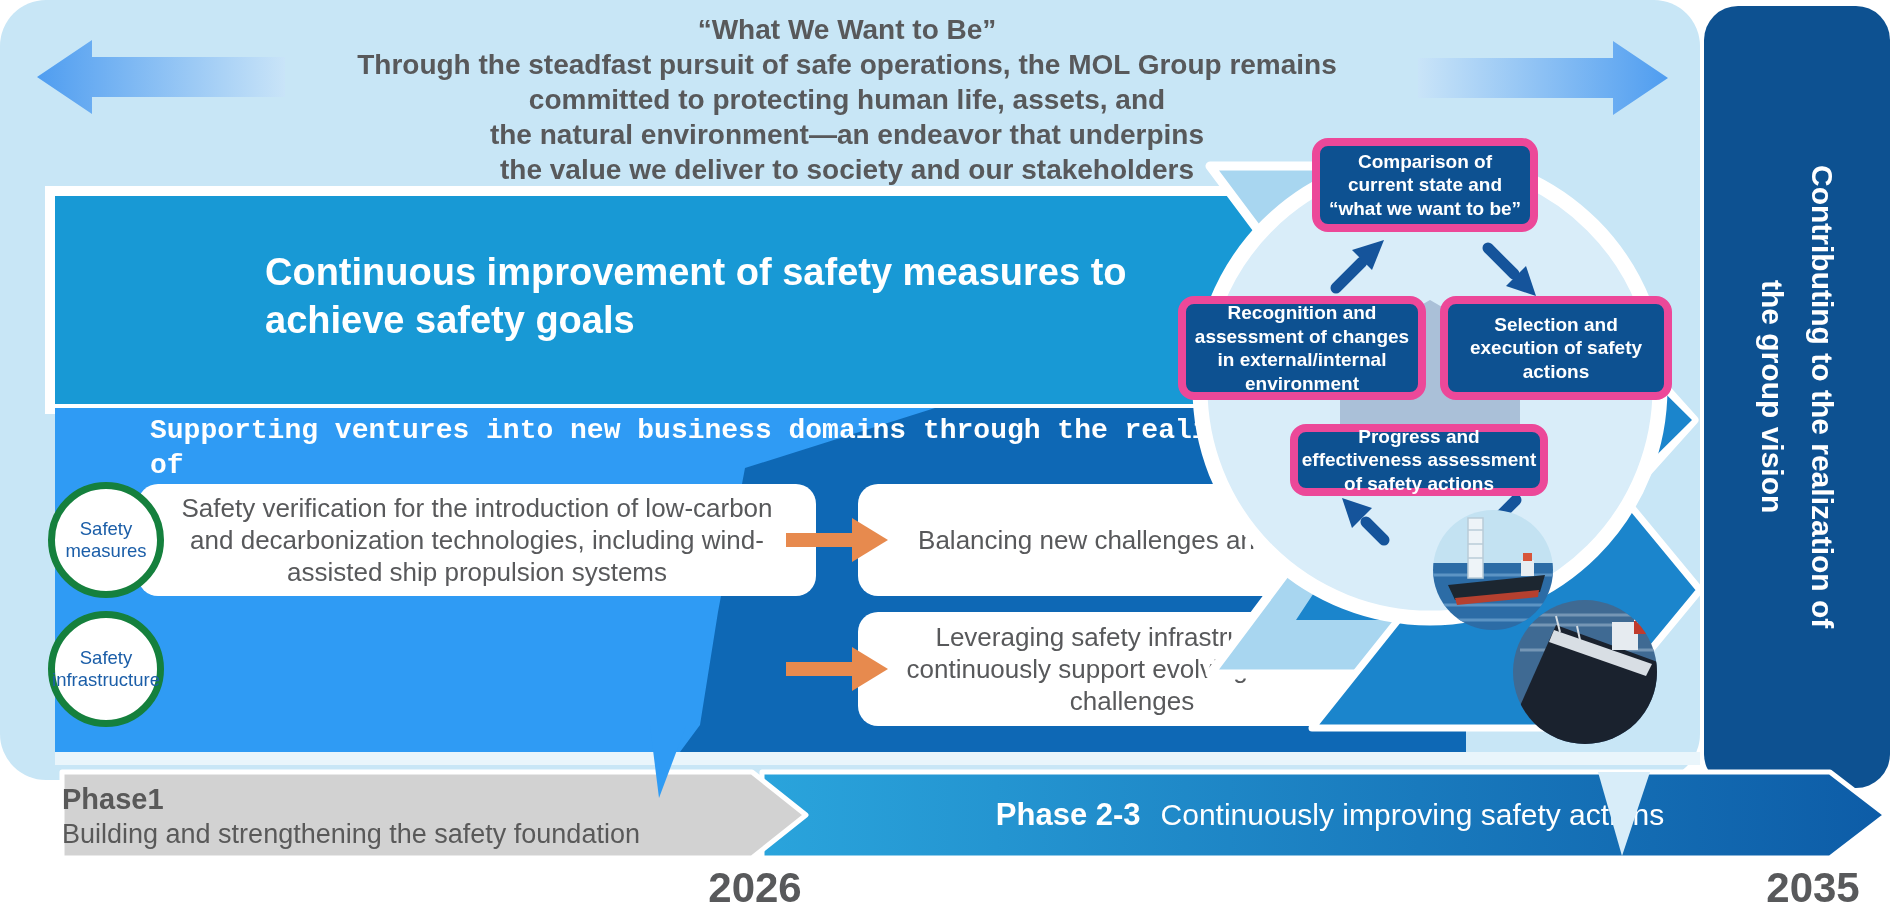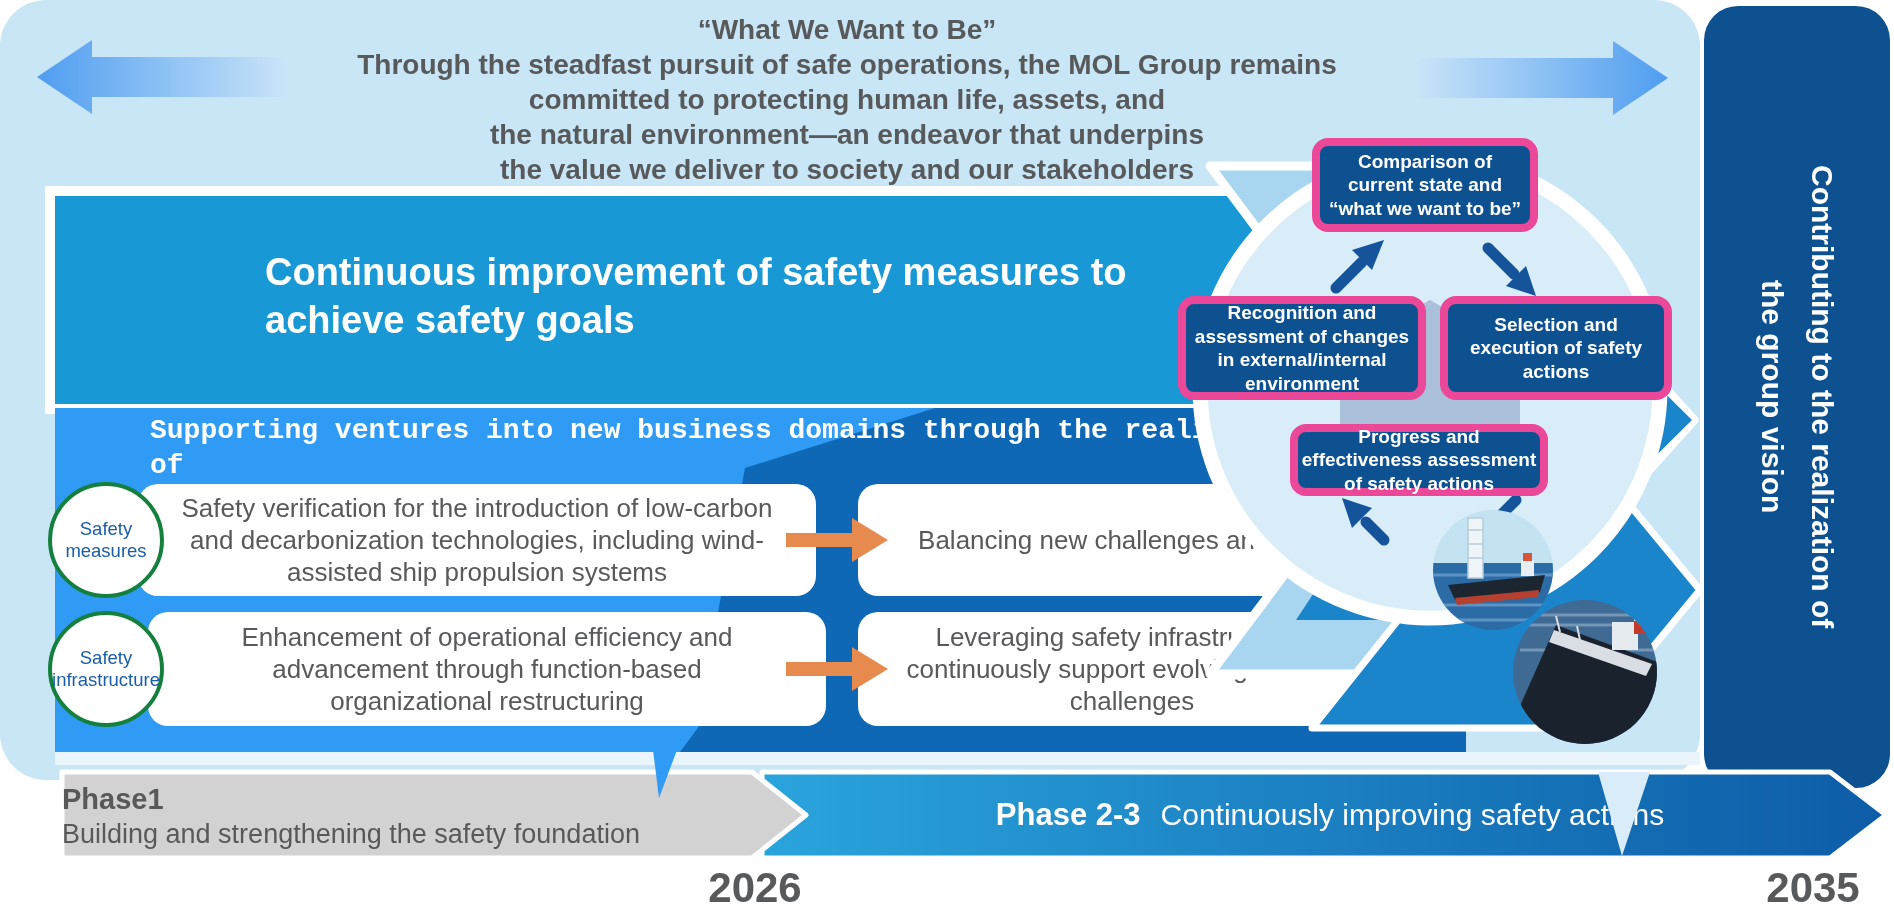--- a/index.html
+++ b/index.html
@@ -24,21 +24,21 @@
               font-size:28px;line-height:35px;text-align:left;font-family:Liberation Mono, monospace;}
   .pale-strip{left:55px;top:752px;width:1645px;height:13px;background:#e9f5fb;}
   
   .wbox{background:#ffffff;border-radius:20px;display:flex;flex-direction:column;
         justify-content:center;align-items:center;color:#58595b;font-size:26px;line-height:32px;text-align:center;}
   .b1{left:138px;top:484px;width:678px;height:112px;}
   .b2{left:858px;top:484px;width:548px;height:112px;}
   .b3{left:148px;top:612px;width:678px;height:114px;}
   .b4{left:858px;top:612px;width:548px;height:114px;}
   
-  .cat{width:116px;height:116px;border-radius:50%;background:#ffffff;border:4px solid #15803d;
+  .cat{width:116px;height:116px;border-radius:50%;background:#ffffff;border:7px solid #15803d;
        box-sizing:border-box;display:flex;flex-direction:column;justify-content:center;align-items:center;
        color:#1b5ea8;font-size:18.5px;line-height:22px;text-align:center;}
   .cat1{left:48px;top:482px;}
   .cat2{left:48px;top:611px;}
   
   .nbox{background:#0d5191;border:8px solid #ec4899;border-radius:16px;box-sizing:border-box;
         display:flex;flex-direction:column;justify-content:center;align-items:center;
         color:#ffffff;font-weight:bold;font-size:19px;line-height:23.5px;text-align:center;}
   .nb-top{left:1312px;top:138px;width:226px;height:94px;}
   .nb-left{left:1178px;top:296px;width:248px;height:104px;}
@@ -114,25 +114,20 @@
   </div>
 
   <div class="abs wbox b1">
     <div>Safety verification for the introduction of low-carbon</div>
     <div>and decarbonization technologies, including wind-</div>
     <div>assisted ship propulsion systems</div>
   </div>
   <div class="abs wbox b2">
     <div>Balancing new challenges and safety</div>
   </div>
-  <div class="abs wbox b3">
-    <div>Enhancement of operational efficiency and</div>
-    <div>advancement through function-based</div>
-    <div>organizational restructuring</div>
-  </div>
   <div class="abs wbox b4">
     <div>Leveraging safety infrastructure to</div>
     <div>continuously support evolving business</div>
     <div>challenges</div>
   </div>
 
   <div class="abs cat cat1">
     <div>Safety</div>
     <div>measures</div>
   </div>

